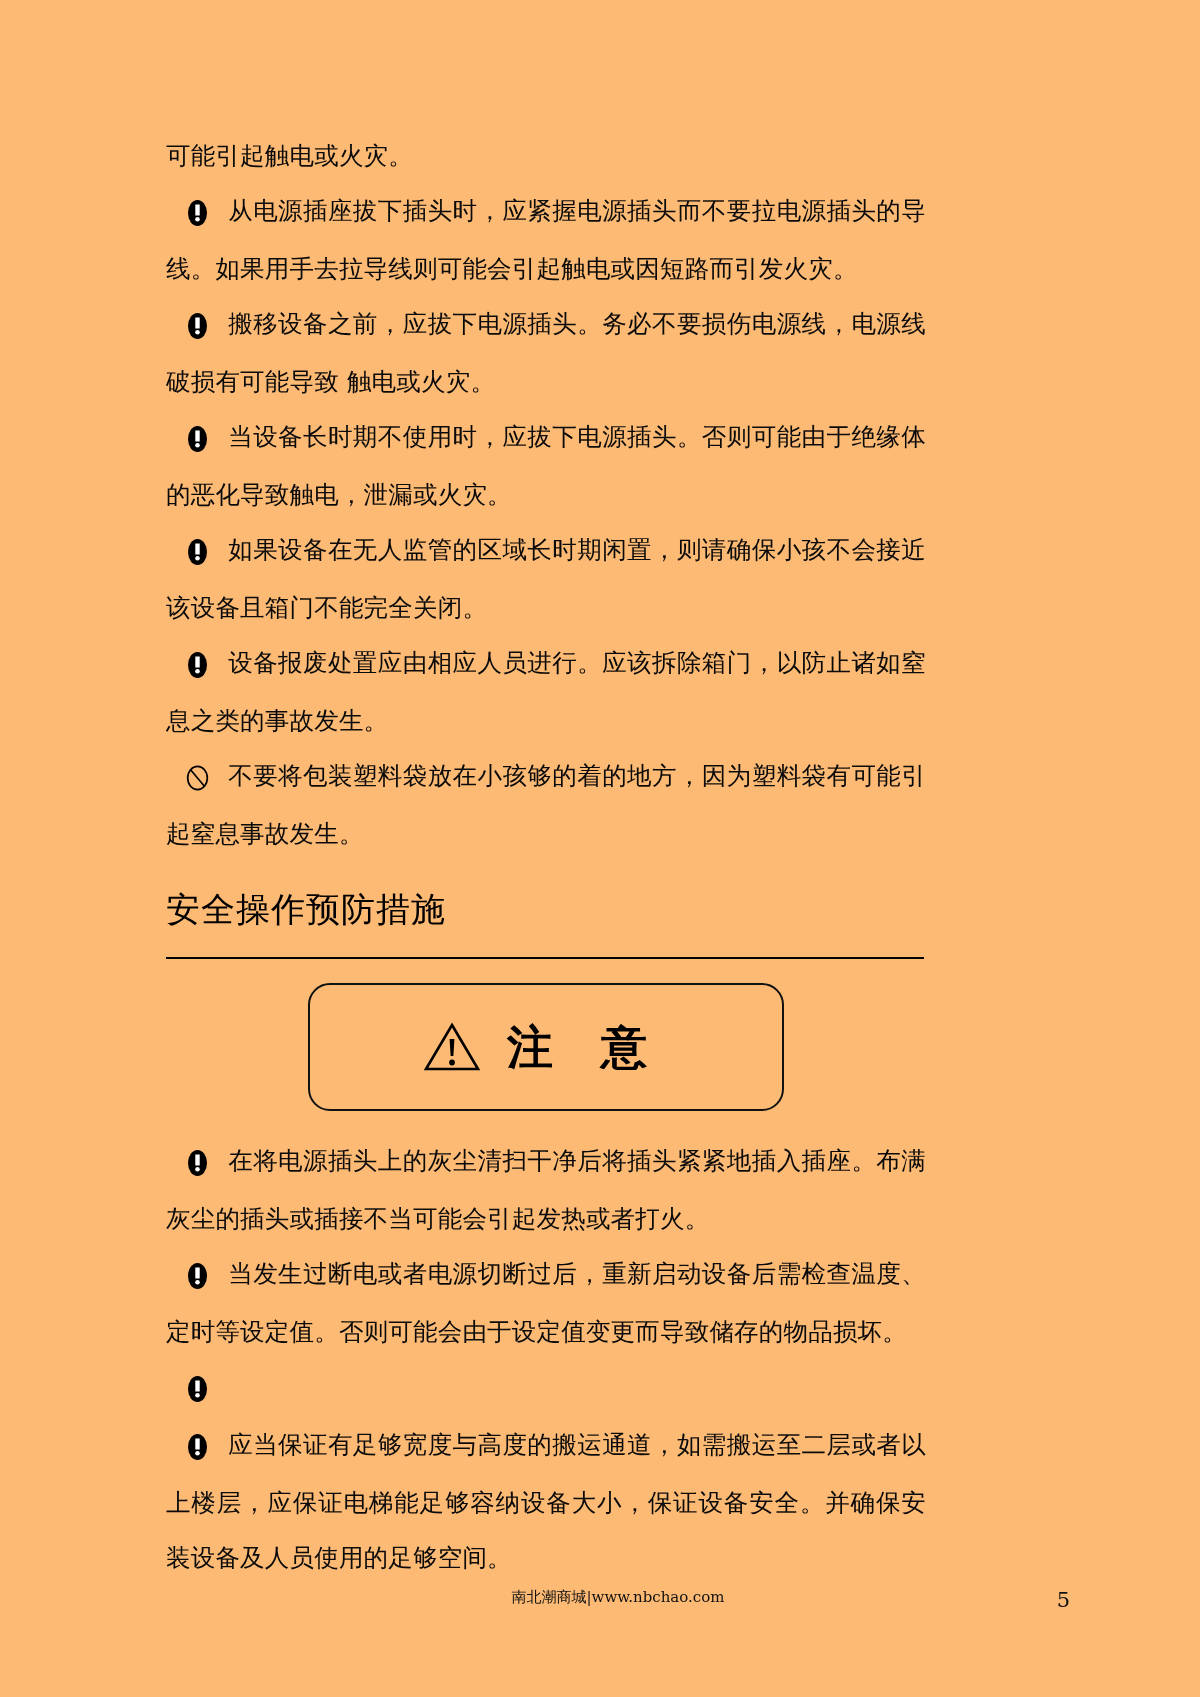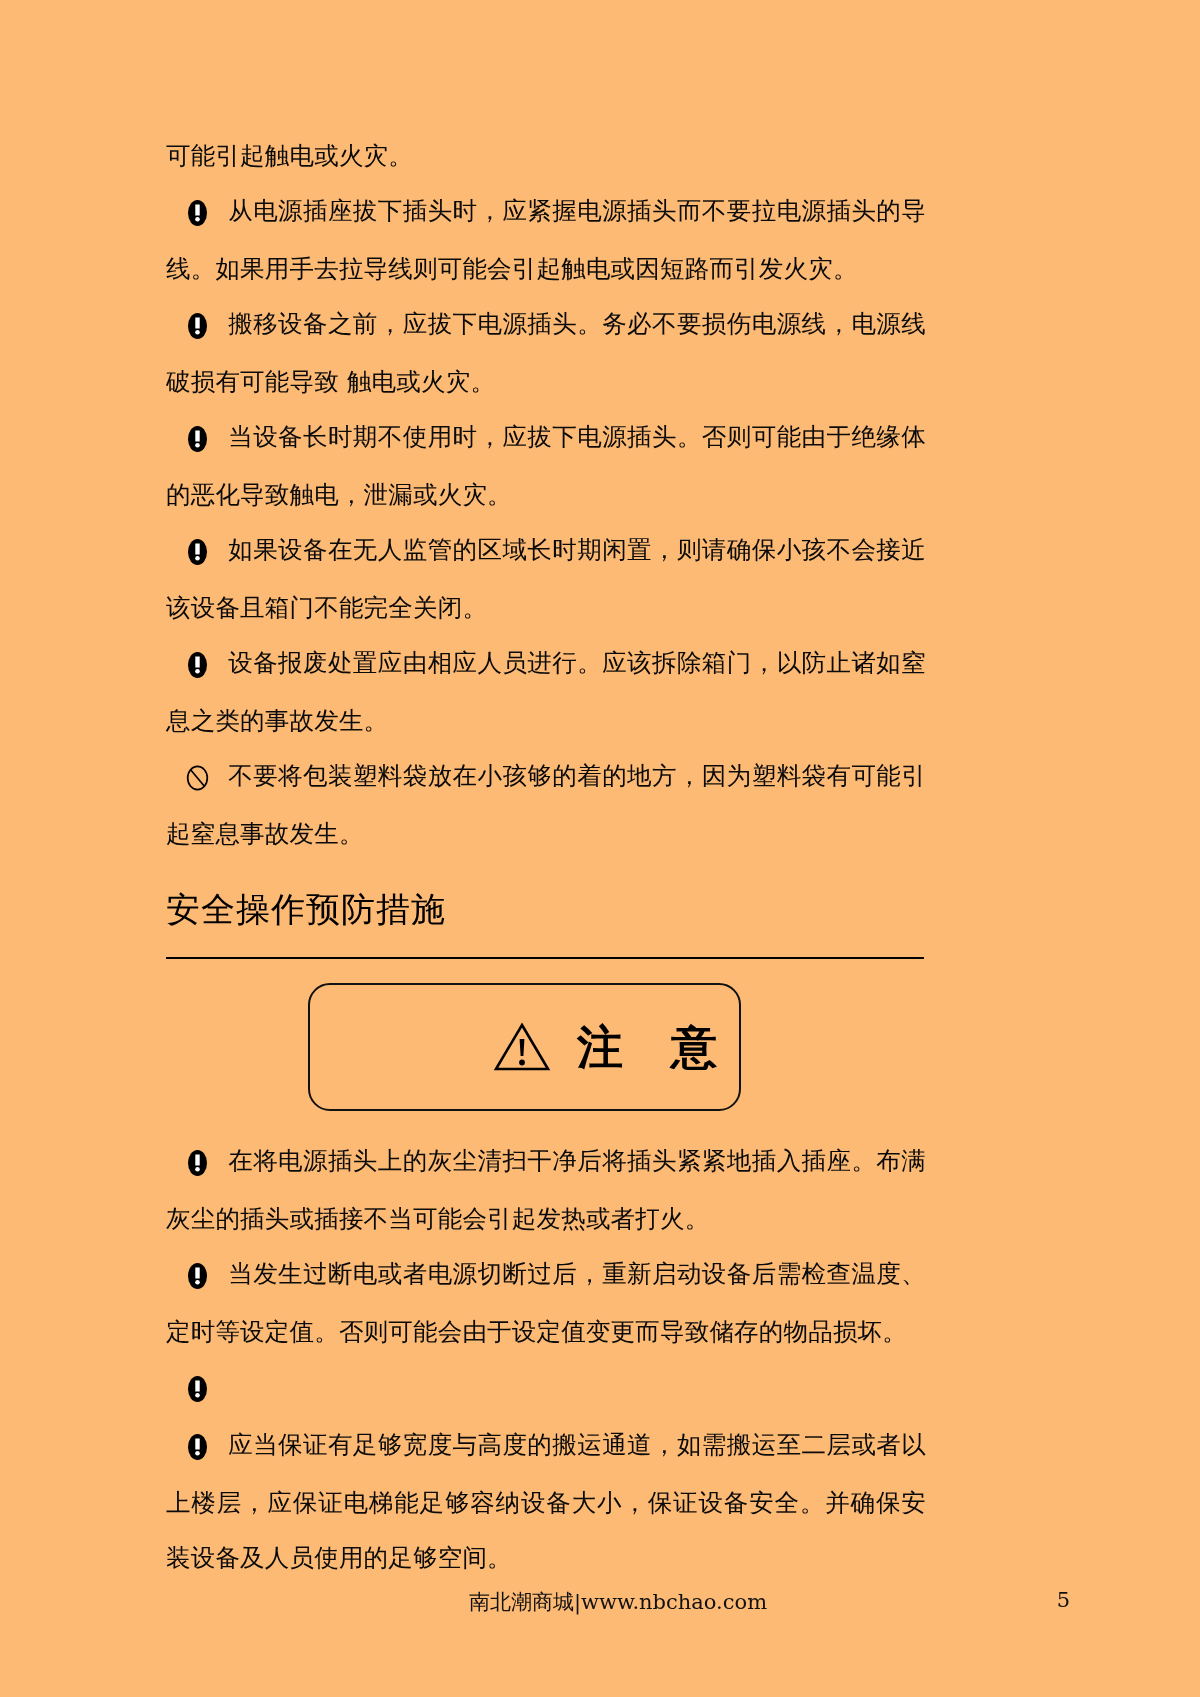--- a/index.html
+++ b/index.html
@@ -85,28 +85,28 @@
   .hrule {
     border: none;
     border-top: 2.5px solid #000;
     margin: 22px 0 0 0;
     width: 758px;
   }
 
   
   .caution-box {
     margin: 24px 0 0 0;
-    width: 433px;
+    width: 476px;
     height: 128px;
     margin-left: 142px;
     border: 2px solid #111;
     border-radius: 22px;
     display: flex;
     align-items: center;
-    justify-content: flex-end;
+    justify-content: center;
     box-sizing: border-box;
   }
   .caution-inner {
     display: flex;
     align-items: center;
     gap: 26px;
   }
   .tri-icon {
     width: 58px;
     height: 52px;
@@ -131,21 +131,21 @@
     left: 166px;
     right: 130px;
     top: 1588px;
     height: 30px;
   }
   .footer-center {
     position: absolute;
     left: 0;
     right: 0;
     text-align: center;
-    font-size: 21px;
+    font-size: 15px;
     font-family: "DejaVu Serif", "Liberation Serif", serif;
     color: #111;
   }
   .footer-page {
     position: absolute;
     right: 0;
     top: 0;
     font-size: 21px;
     font-family: "DejaVu Serif", "Liberation Serif", serif;
     color: #111;

